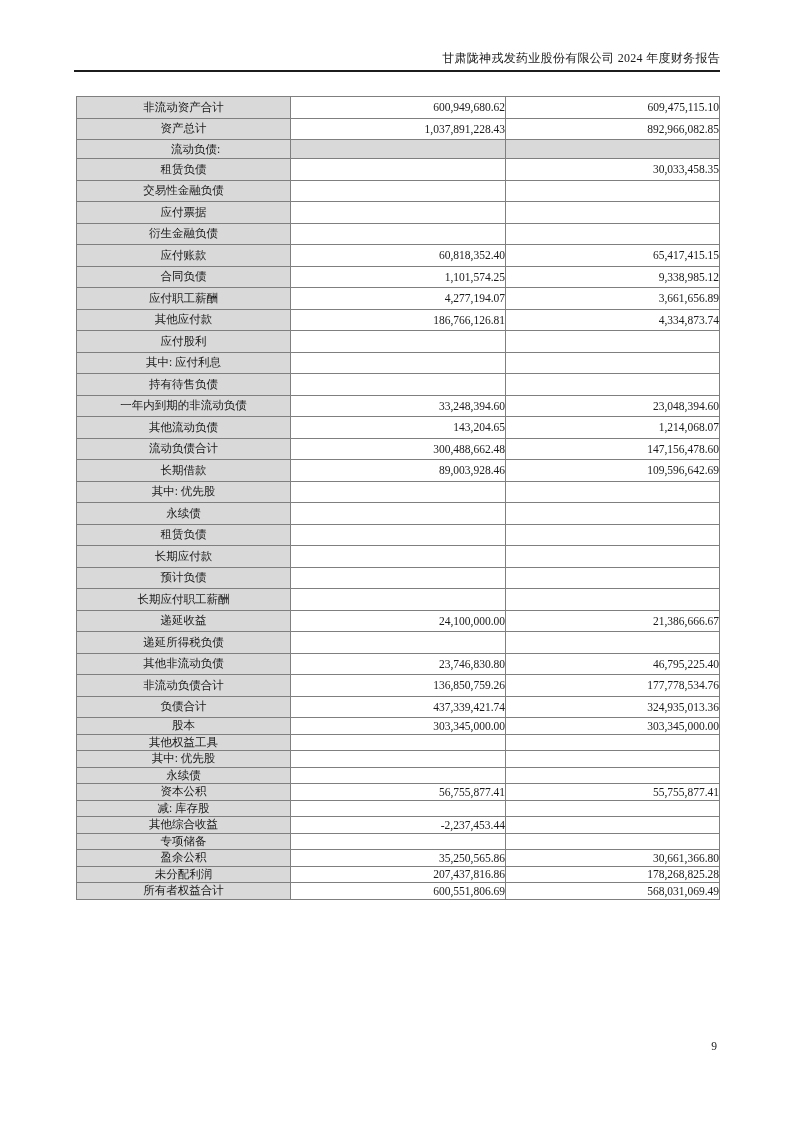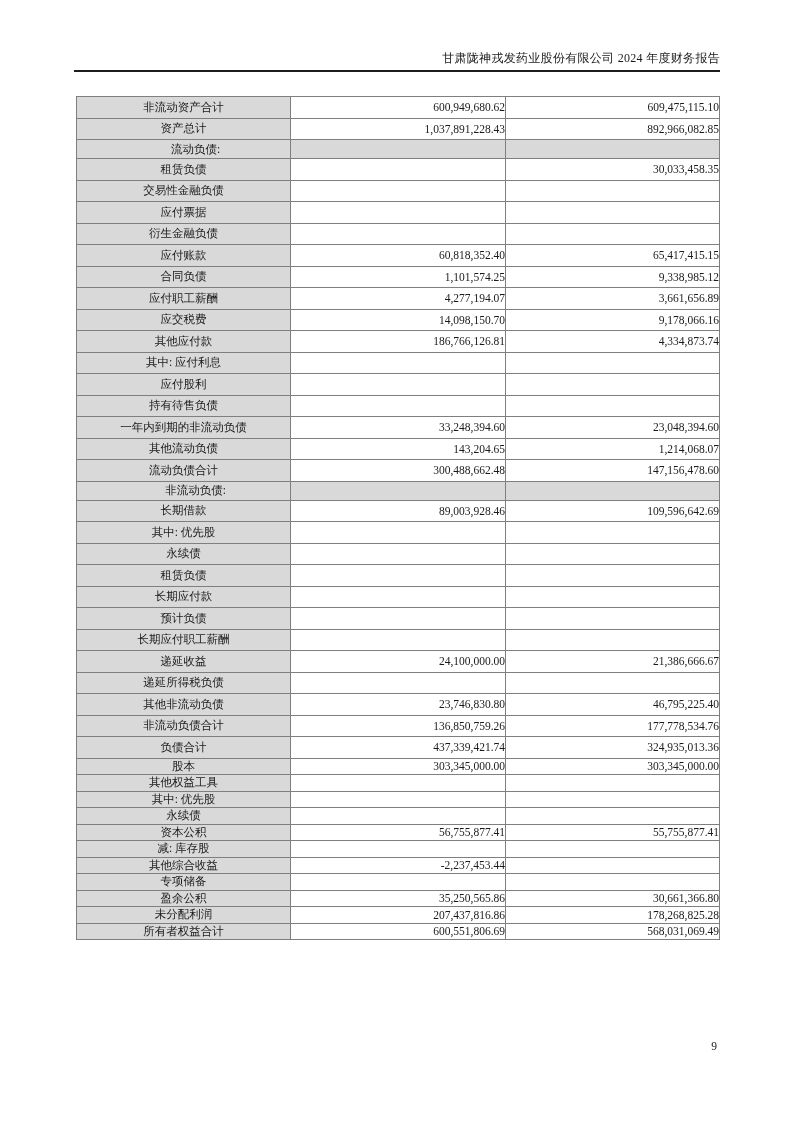--- a/index.html
+++ b/index.html
@@ -132,36 +132,31 @@
         <td class="lbl ind1">合同负债</td>
         <td class="val">1,101,574.25</td>
         <td class="val">9,338,985.12</td>
       </tr>
       <tr class="std">
         <td class="lbl ind1">应付职工薪酬</td>
         <td class="val">4,277,194.07</td>
         <td class="val">3,661,656.89</td>
       </tr>
       <tr class="std">
-        <td class="lbl ind1">应交税费</td>
-        <td class="val">14,098,150.70</td>
-        <td class="val">9,178,066.16</td>
-      </tr>
-      <tr class="std">
         <td class="lbl ind1">其他应付款</td>
         <td class="val">186,766,126.81</td>
         <td class="val">4,334,873.74</td>
       </tr>
       <tr class="std">
+        <td class="lbl ind3">应付股利</td>
+        <td class="val"></td>
+        <td class="val"></td>
+      </tr>
+      <tr class="std">
         <td class="lbl ind2">其中: 应付利息</td>
-        <td class="val"></td>
-        <td class="val"></td>
-      </tr>
-      <tr class="std">
-        <td class="lbl ind3">应付股利</td>
         <td class="val"></td>
         <td class="val"></td>
       </tr>
       <tr class="std">
         <td class="lbl ind1">持有待售负债</td>
         <td class="val"></td>
         <td class="val"></td>
       </tr>
       <tr class="std">
         <td class="lbl ind1">一年内到期的非流动负债</td>
@@ -171,25 +166,20 @@
       <tr class="std">
         <td class="lbl ind1">其他流动负债</td>
         <td class="val">143,204.65</td>
         <td class="val">1,214,068.07</td>
       </tr>
       <tr class="std">
         <td class="lbl ind0">流动负债合计</td>
         <td class="val">300,488,662.48</td>
         <td class="val">147,156,478.60</td>
       </tr>
-      <tr class="sec">
-        <td class="lbl ind0">非流动负债:</td>
-        <td class="val"></td>
-        <td class="val"></td>
-      </tr>
       <tr class="std">
         <td class="lbl ind1">长期借款</td>
         <td class="val">89,003,928.46</td>
         <td class="val">109,596,642.69</td>
       </tr>
       <tr class="std">
         <td class="lbl ind2">其中: 优先股</td>
         <td class="val"></td>
         <td class="val"></td>
       </tr>

